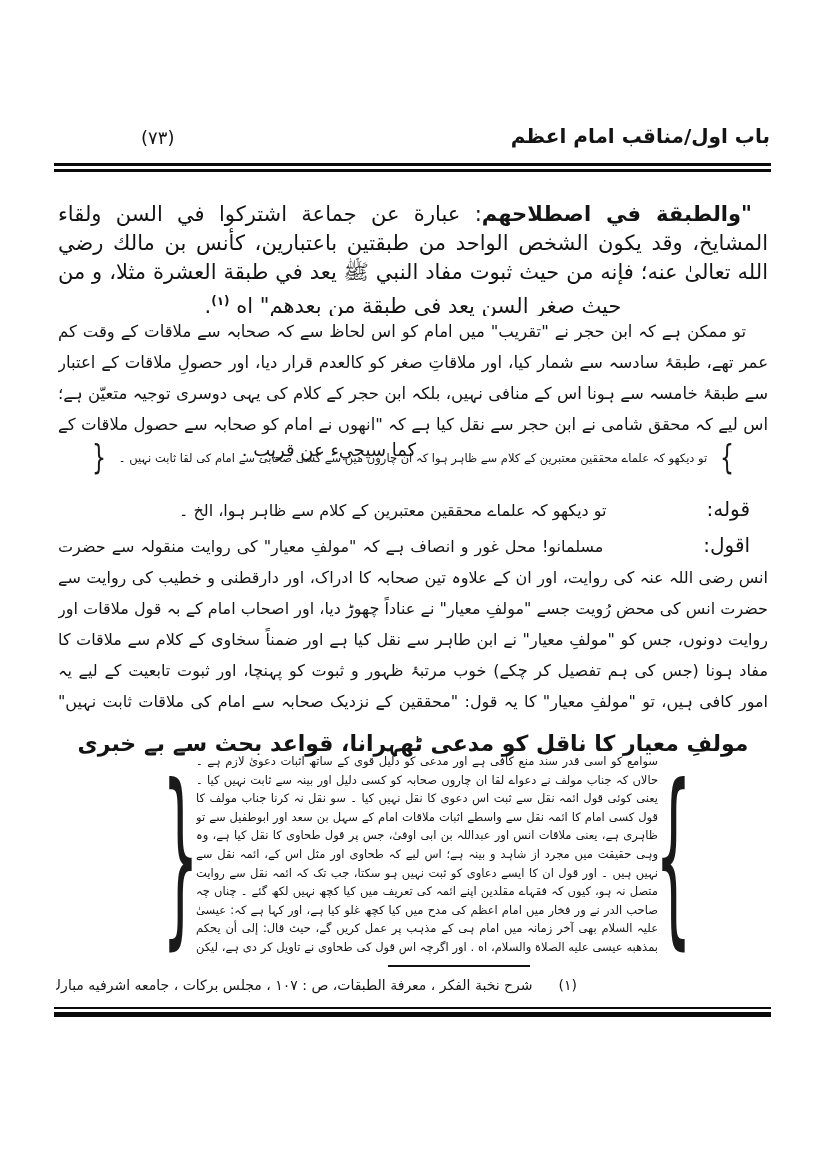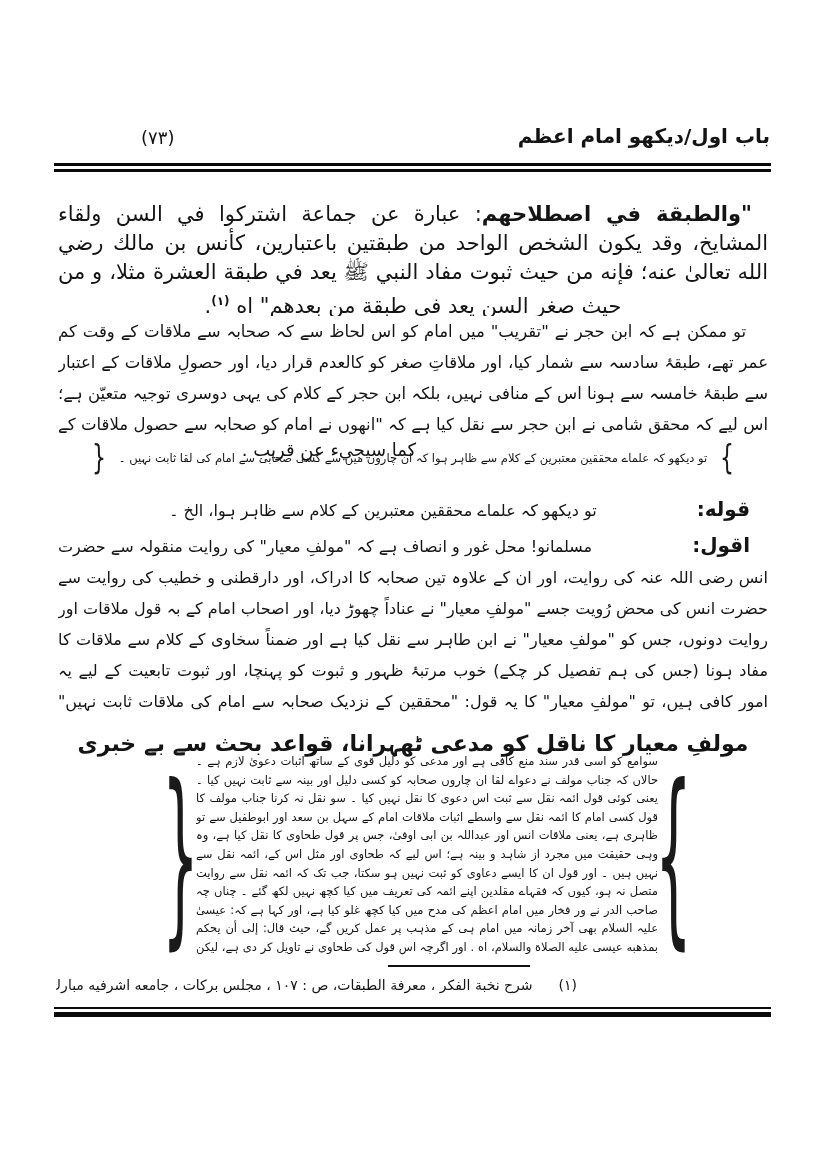--- a/index.html
+++ b/index.html
@@ -51,21 +51,21 @@
   }
   
   .small-note{
     position:absolute;top:443px;right:92px;left:92px;height:30px;
     display:flex;align-items:center;gap:10px;
   }
   .small-note .brace{font-size:22px;line-height:1;transform:scaleY(1.5);flex:0 0 auto;color:#1a1a1a;}
   .small-note .note-text{flex:1;font-size:11.5px;line-height:15px;text-align:center;overflow:hidden;white-space:nowrap;}
   
   .labeled{position:absolute;right:58px;left:58px;text-align:justify;overflow:hidden;}
-  .labeled .lbl{font-weight:bold;font-size:20px;}
+  .labeled .lbl{font-weight:normal;font-size:20px;}
   .labeled .tab{display:inline-block;width:100px;}
   .qawlah{top:477px;height:36px;font-size:16px;line-height:33px;text-indent:18px;}
   .aqool{top:514px;height:187px;font-size:16px;line-height:31px;text-indent:18px;}
   
   .section-heading{
     position:absolute;top:704px;right:58px;left:58px;height:44px;
     font-size:22px;font-weight:bold;text-align:center;line-height:44px;
     overflow:hidden;
   }
   
@@ -92,21 +92,21 @@
   }
   .footnote-row .marker{flex:0 0 auto;}
   .footnote-row .fn-text{flex:1;white-space:nowrap;overflow:hidden;}
 </style>
 </head>
 <body>
 
 <div class="page">
 
   <div class="header-row">
-    <span class="header-title">باب اول/دیکھو امام اعظم</span>
+    <span class="header-title">باب اول/مناقب امام اعظم</span>
     <span class="page-number">(۷۳)</span>
   </div>
   <div class="rule rule-top">
     <div class="ln ln1"></div>
     <div class="ln ln2"></div>
   </div>
 
   <p class="arabic-quote"><b>"والطبقة في اصطلاحهم</b><span>: عبارة عن جماعة اشتركوا في السن ولقاء المشايخ، وقد يكون الشخص الواحد من طبقتين باعتبارين، كأنس بن مالك رضي الله تعالىٰ عنه؛ فإنه من حيث ثبوت مفاد النبي ﷺ يعد في طبقة العشرة مثلا، و من حيث صغر السن يعد في طبقة من بعدهم" اه </span><span class="fn-ref">(۱)</span><span>.</span></p>
 
   <p class="para1">تو ممکن ہے کہ ابن حجر نے "تقریب" میں امام کو اس لحاظ سے کہ صحابہ سے ملاقات کے وقت کم عمر تھے، طبقۂ سادسہ سے شمار کیا، اور ملاقاتِ صغر کو کالعدم قرار دیا، اور حصولِ ملاقات کے اعتبار سے طبقۂ خامسہ سے ہونا اس کے منافی نہیں، بلکہ ابن حجر کے کلام کی یہی دوسری توجیہ متعیّن ہے؛ اس لیے کہ محقق شامی نے ابن حجر سے نقل کیا ہے کہ "انھوں نے امام کو صحابہ سے حصول ملاقات کے اعتبار سے تابعین سے ٹھہرایا ہے"</p>

